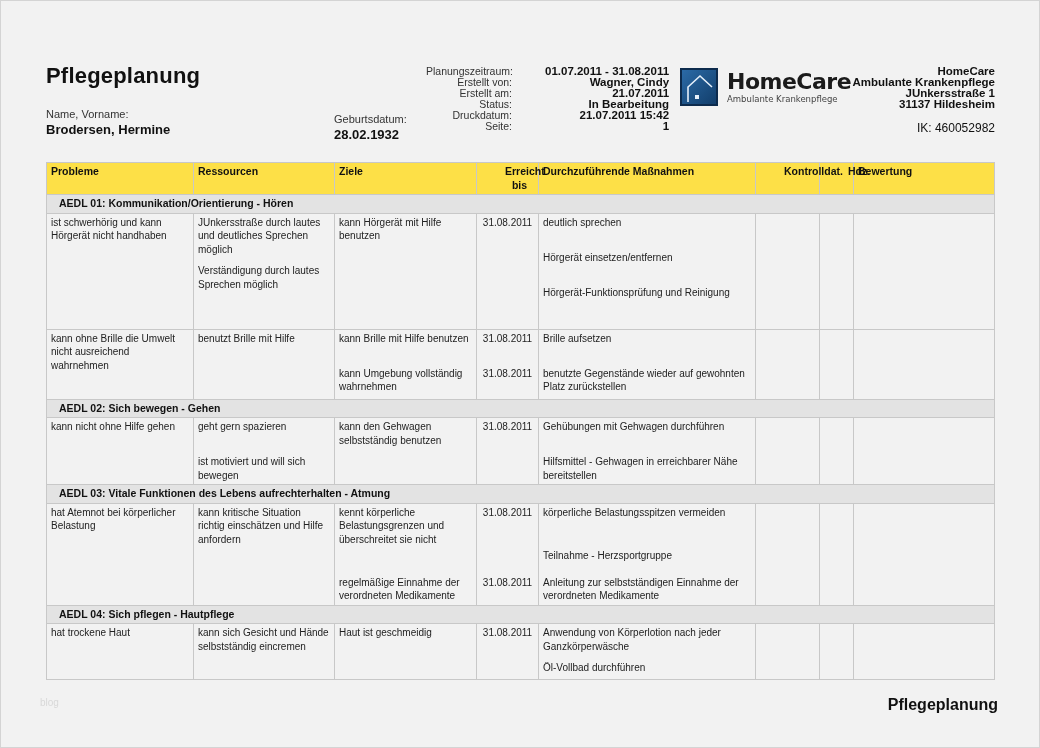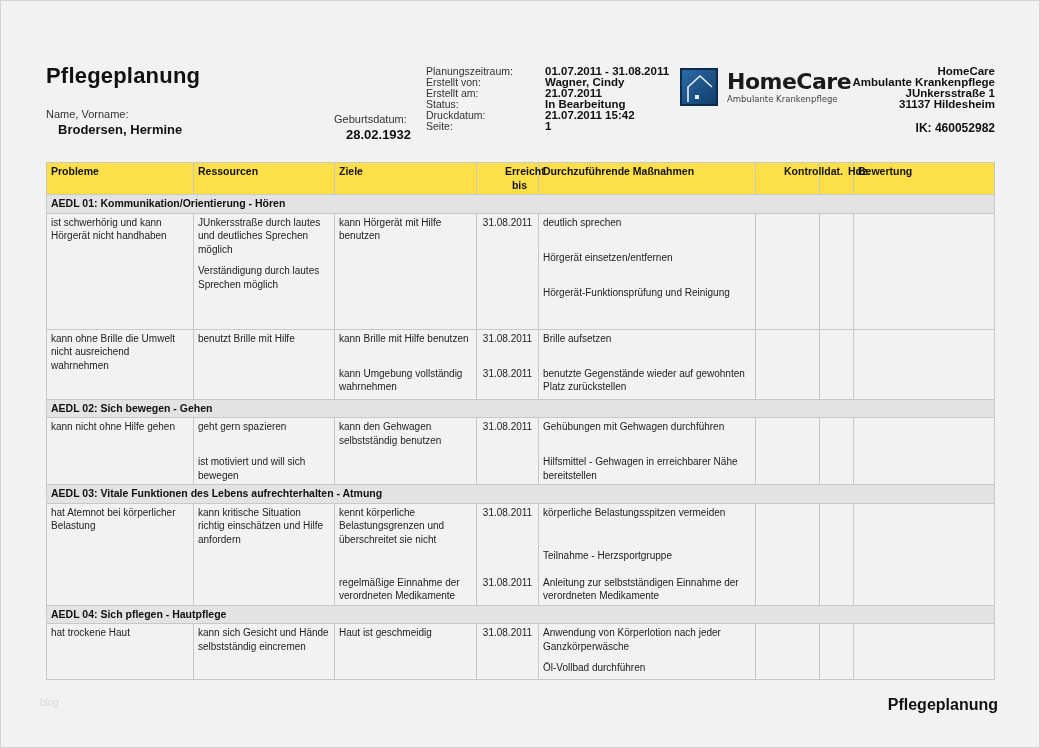--- a/index.html
+++ b/index.html
@@ -3,42 +3,42 @@
 <meta charset="utf-8">
 <style>
   html, body { margin:0; padding:0; }
   body {
     width:1040px; height:748px; background:#f2f2f2; position:relative; overflow:hidden;
     font-family:"Liberation Sans", sans-serif; color:#222;
   }
   .page-border { position:absolute; left:0; top:0; width:1038px; height:746px; border:1px solid #d4d4d4; }
   .title { position:absolute; left:46px; top:63px; font-size:22px; font-weight:bold; color:#111; letter-spacing:0.2px; }
   .lbl { font-size:11px; color:#333; }
-  .val { font-size:13px; font-weight:bold; color:#111;margin-left:12px; }
+  .val { font-size:13px; font-weight:bold; color:#111; }
   .name-block { position:absolute; left:46px; top:108px; }
   .birth-block { position:absolute; left:334px; top:113px; }
   .name-block .val, .birth-block .val { margin-top:2px; font-size:13px; }
   .birth-block .val { font-size:13px; }
-  .meta { position:absolute; left:426px; top:66px; display:grid; grid-template-columns:86px auto; row-gap:0; }
+  .meta { position:absolute; left:426px; top:66px; display:grid; grid-template-columns:86px auto; row-gap:0;text-align:right; }
   .meta .ml { font-size:10.5px; color:#333; line-height:11px; }
   .meta .mv { font-size:11.5px; font-weight:bold; color:#111; line-height:11px;padding-left:33px; }
   .logo { position:absolute; left:680px; top:68px; display:flex; align-items:center; }
   .logo-box { width:38px; height:38px; background:linear-gradient(135deg,#2b6aa6,#123e6b); border:2px solid #0d2b4d; position:relative; box-sizing:border-box; }
   .logo-box svg { position:absolute; left:0; top:0; }
   .logo-text { margin-left:9px; }
   .logo-name { font-size:22px; font-weight:bold; color:#1b1b1b; line-height:22px; font-family:"DejaVu Sans", sans-serif; letter-spacing:-0.5px; }
   .logo-sub { font-size:8.5px; color:#444; margin-top:1px; font-family:"DejaVu Sans", sans-serif; }
   .address { position:absolute; right:45px; top:66px; text-align:right; font-size:11.5px; font-weight:bold; color:#111; line-height:11px; }
-  .ik { position:absolute; right:45px; top:121px; font-size:12px; font-weight:bold; color:#111; }
+  .ik { position:absolute; right:45px; top:121px; font-size:12px; font-weight:normal; color:#111; }
 
   table.plan { position:absolute; left:46px; top:162px; width:948px; border-collapse:collapse; table-layout:fixed; font-size:10px; }
   table.plan td, table.plan th { border:1px solid #c8c8c8; vertical-align:top; padding:2px 4px; line-height:13.5px; }
   table.plan th { font-weight:bold; text-align:left; font-size:10.5px; height:13px; background:#fde047; color:#111; }
   table.plan th.c { text-align:center;padding-left:28px; }
-  tr.section td { background:#e3e3e3; font-weight:bold; font-size:10.5px; color:#111; padding:2px 4px; }
+  tr.section td { background:#e3e3e3; font-weight:bold; font-size:10.5px; color:#111; padding:2px 12px; }
   td.date { text-align:center; }
   .item { display:block; }
   .gap1 { height:8px; }
   .footer-watermark { position:absolute; left:40px; top:697px; font-size:10px; color:#d8d8d8; }
   .footer-title { position:absolute; right:42px; top:696px; font-size:16px; font-weight:bold; color:#111; }
 </style>
 </head>
 <body>
 
 <div class="page-border"></div>

